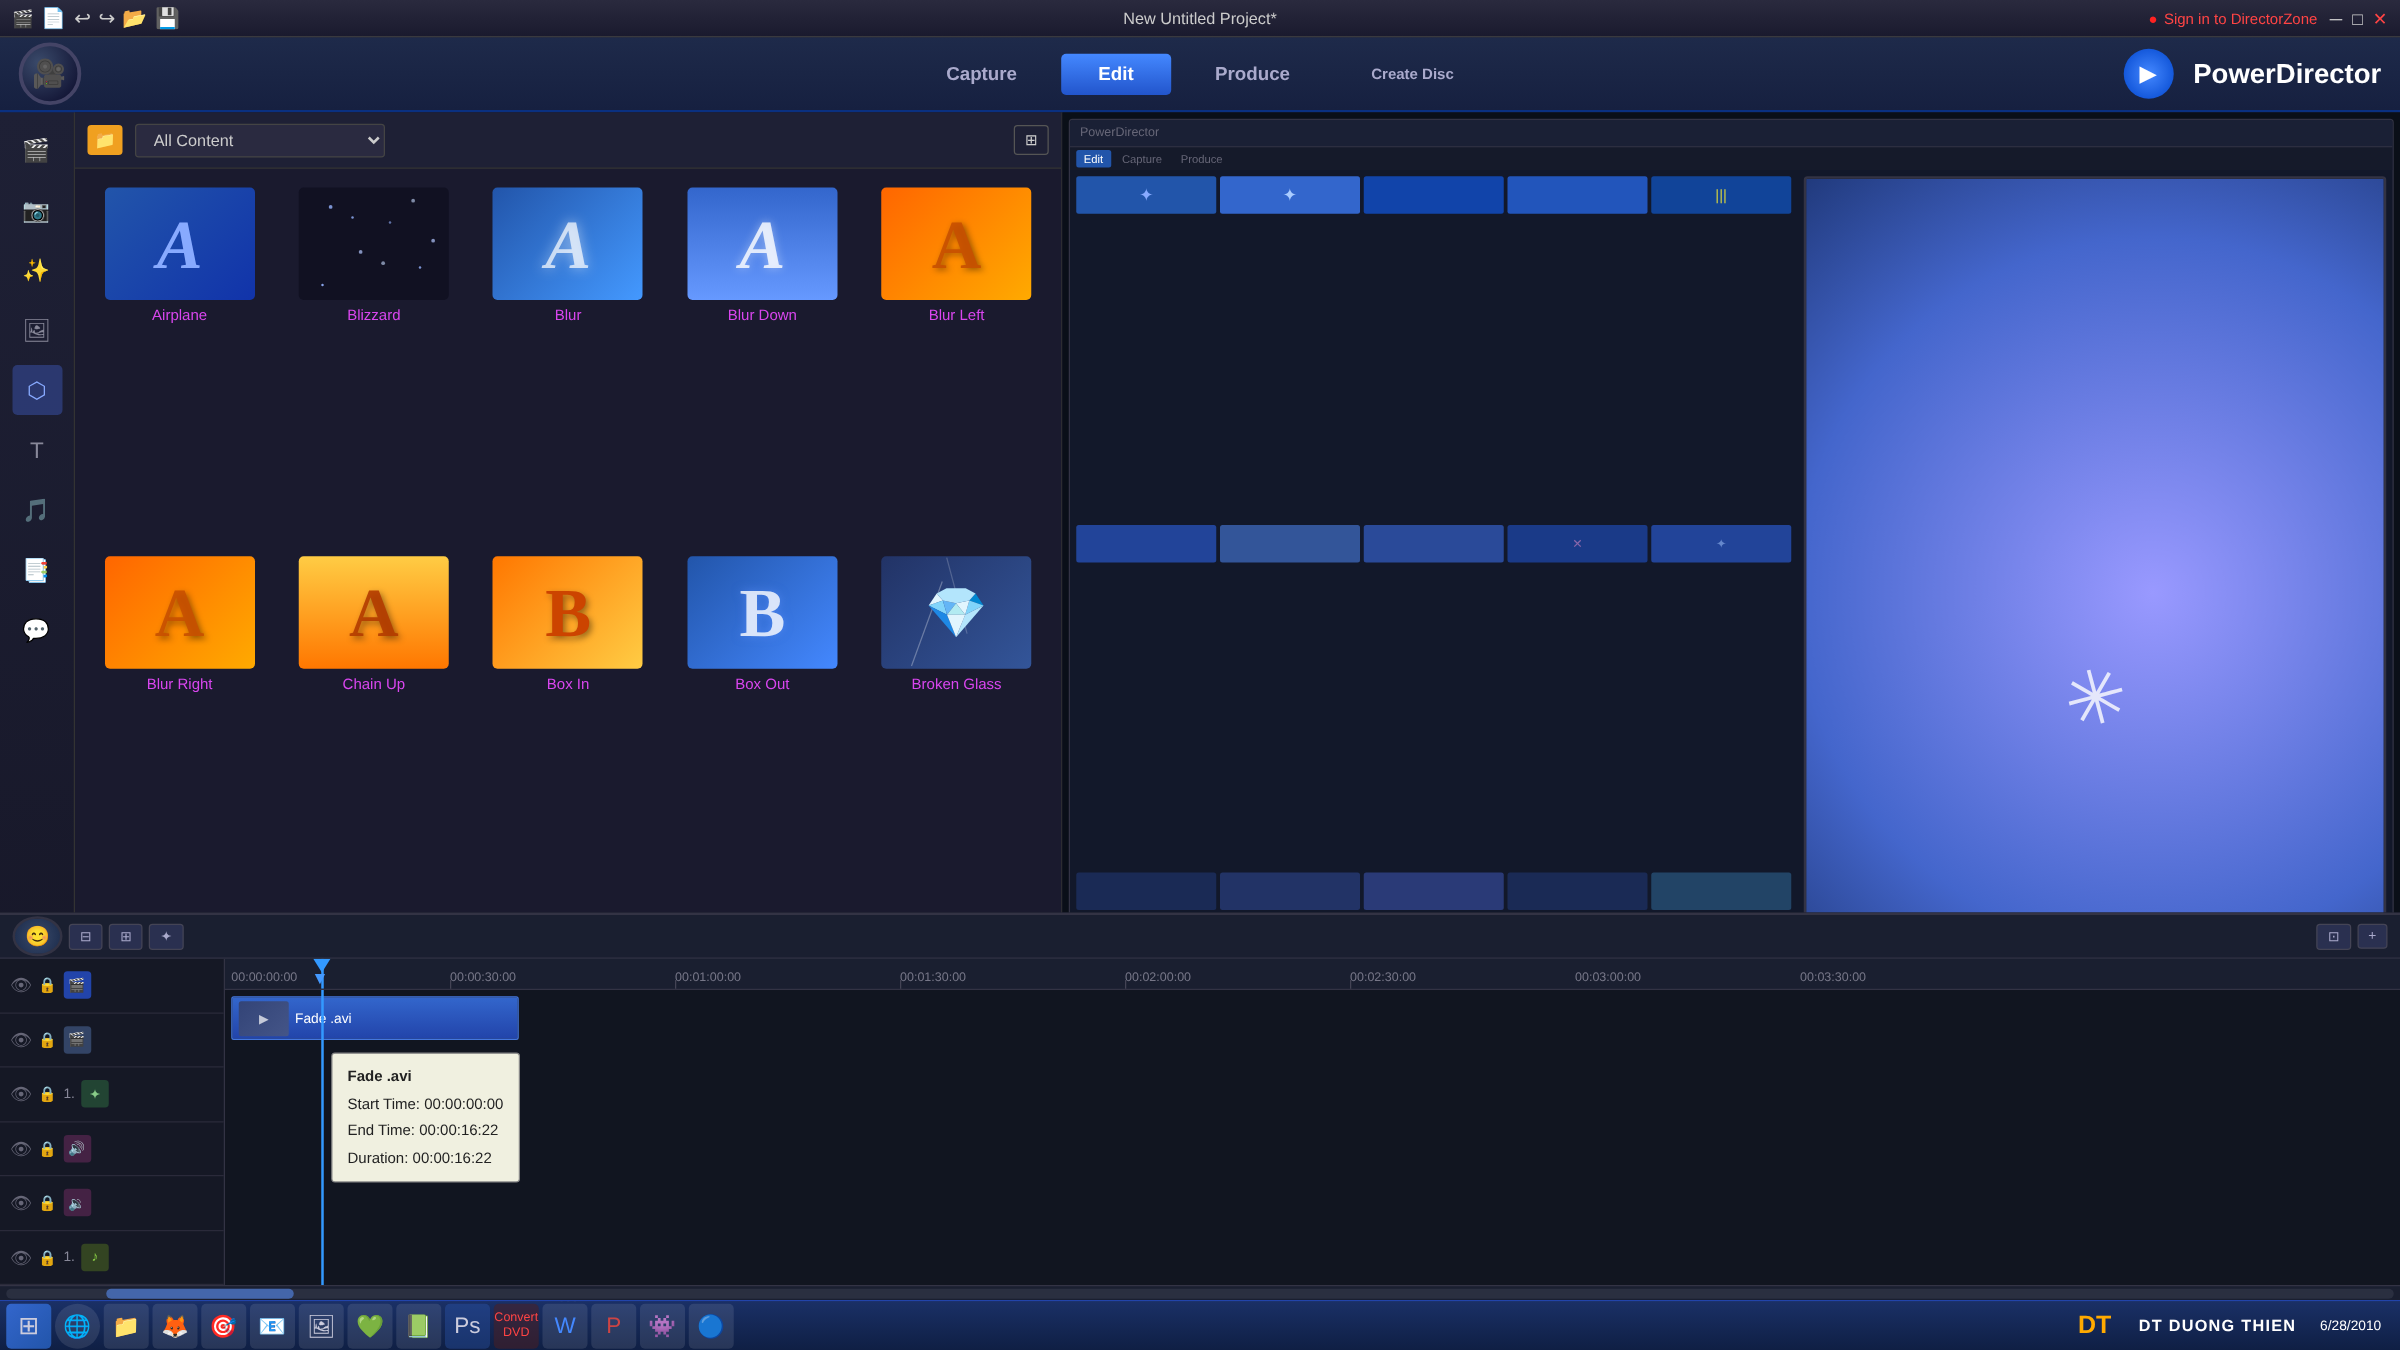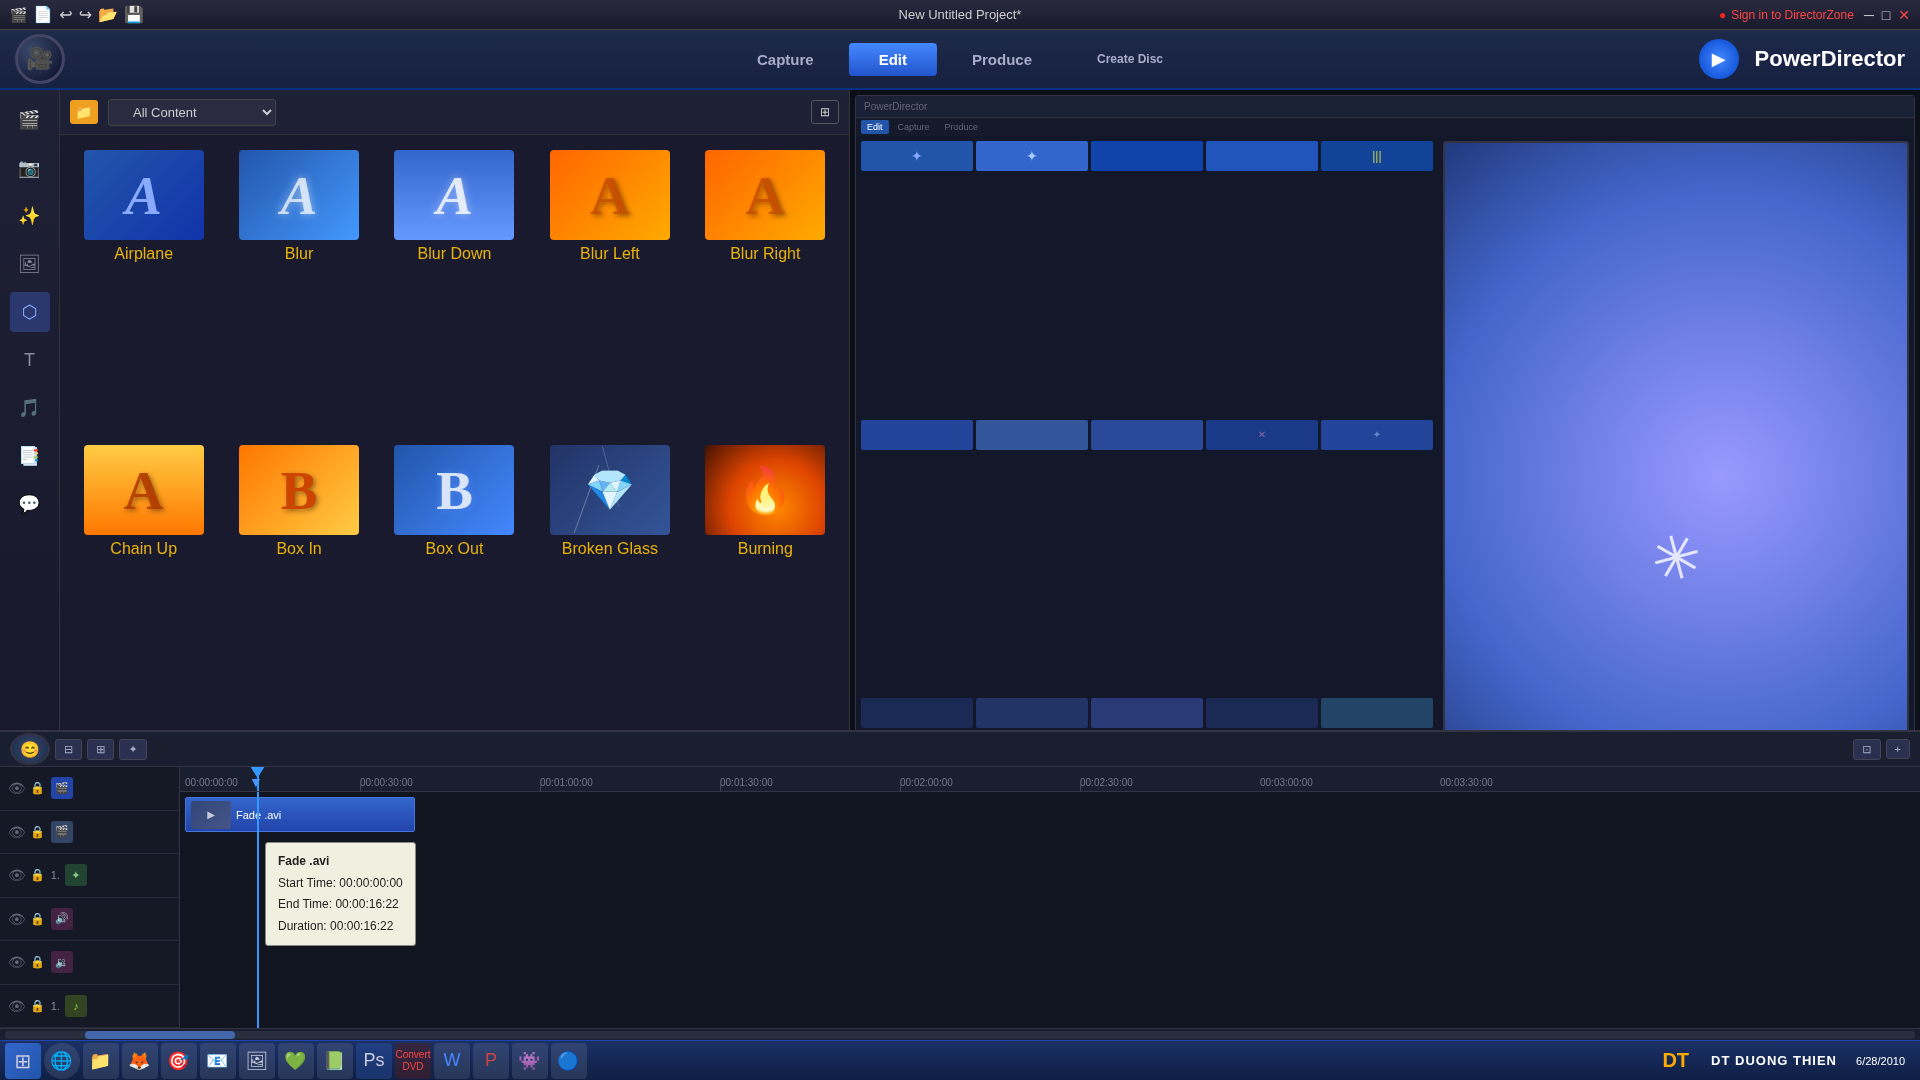--- a/index.html
+++ b/index.html
@@ -73,21 +73,21 @@
 
     .transition-item {
       display: flex; flex-direction: column; align-items: center; cursor: pointer;
       padding: 5px; border-radius: 4px;
     }
     .transition-thumb {
       width: 120px; height: 90px; border-radius: 4px; overflow: hidden;
       display: flex; align-items: center; justify-content: center; font-size: 40px;
       position: relative;
     }
-    .transition-label { margin-top: 5px; color: #eab308; font-size: 16px; text-align: center; }
+    .transition-label { margin-top: 5px; color: #d946ef; font-size: 12px; text-align: center; }
 
     
     #right-panel { flex: 1; background: #0f1520; display: flex; flex-direction: column; }
 
     #preview-area { flex: 1; background: #0a0f18; position: relative; }
 
     
     #transport-bar {
       height: 60px; background: #1a1f30; border-top: 1px solid #334;
       display: flex; align-items: center; justify-content: center; gap: 8px; padding: 0 15px;
@@ -205,35 +205,49 @@
     <div class="left-icon active" style="background:rgba(80,120,255,0.3);color:#88aaff;">⬡</div>
     <div class="left-icon">T</div>
     <div class="left-icon">🎵</div>
     <div class="left-icon">📑</div>
     <div class="left-icon">💬</div>
   </div>
 
   <div id="content-panel">
     <div id="content-toolbar">
       <button class="folder-btn" style="background:#f0a020;border:none;width:28px;height:24px;border-radius:3px;cursor:pointer;color:white;font-size:14px;">📁</button>
-      <select id="content-dropdown" style="background:#2a2a40;color:#ccc;border:1px solid #444;padding:4px 20px;border-radius:3px;font-size:13px;width:168px;">
+      <select id="content-dropdown" style="background:#2a2a40;color:#ccc;border:1px solid #444;padding:4px 10px;border-radius:3px;font-size:13px;width:200px;">
         <option>All Content</option>
       </select>
       <div style="flex:1;"></div>
       <button class="grid-btn" style="background:none;border:1px solid #555;padding:4px 8px;border-radius:3px;color:#ccc;cursor:pointer;font-size:12px;">⊞</button>
     </div>
     <div id="transitions-grid">
 
       <div class="transition-item">
         <div class="transition-thumb" style="width:120px;height:90px;border-radius:4px;background:linear-gradient(135deg,#2255aa,#1133aa);display:flex;align-items:center;justify-content:center;">
           <span style="font-family:serif;font-size:55px;color:#88aaff;font-style:italic;font-weight:bold;">A</span>
         </div>
         <div class="transition-label">Airplane</div>
       </div>
 
+      <div class="transition-item">
+        <div class="transition-thumb" style="width:120px;height:90px;border-radius:4px;background:#111122;overflow:hidden;position:relative;">
+          <div style="position:absolute;width:3px;height:3px;background:rgba(150,180,255,0.8);border-radius:50%;top:15%;left:20%;"></div>
+          <div style="position:absolute;width:2px;height:2px;background:rgba(150,180,255,0.6);border-radius:50%;top:30%;left:60%;"></div>
+          <div style="position:absolute;width:3px;height:3px;background:rgba(180,200,255,0.7);border-radius:50%;top:55%;left:40%;"></div>
+          <div style="position:absolute;width:2px;height:2px;background:rgba(150,180,255,0.8);border-radius:50%;top:70%;left:80%;"></div>
+          <div style="position:absolute;width:3px;height:3px;background:rgba(200,220,255,0.6);border-radius:50%;top:10%;left:75%;"></div>
+          <div style="position:absolute;width:2px;height:2px;background:rgba(150,180,255,0.9);border-radius:50%;top:85%;left:15%;"></div>
+          <div style="position:absolute;width:3px;height:3px;background:rgba(180,200,255,0.7);border-radius:50%;top:45%;left:88%;"></div>
+          <div style="position:absolute;width:2px;height:2px;background:rgba(150,180,255,0.8);border-radius:50%;top:25%;left:35%;"></div>
+          <div style="position:absolute;width:3px;height:3px;background:rgba(200,220,255,0.6);border-radius:50%;top:65%;left:55%;"></div>
+        </div>
+        <div class="transition-label">Blizzard</div>
+      </div>
 
       <div class="transition-item">
         <div class="transition-thumb" style="width:120px;height:90px;border-radius:4px;background:linear-gradient(135deg,#2255aa,#4499ff);display:flex;align-items:center;justify-content:center;">
           <span style="font-family:serif;font-size:55px;color:rgba(255,255,255,0.7);font-style:italic;font-weight:bold;text-shadow:0 0 10px rgba(255,255,255,0.5);">A</span>
         </div>
         <div class="transition-label">Blur</div>
       </div>
 
       <div class="transition-item">
         <div class="transition-thumb" style="width:120px;height:90px;border-radius:4px;background:linear-gradient(to bottom,#3366cc,#6699ff);display:flex;align-items:center;justify-content:center;">

